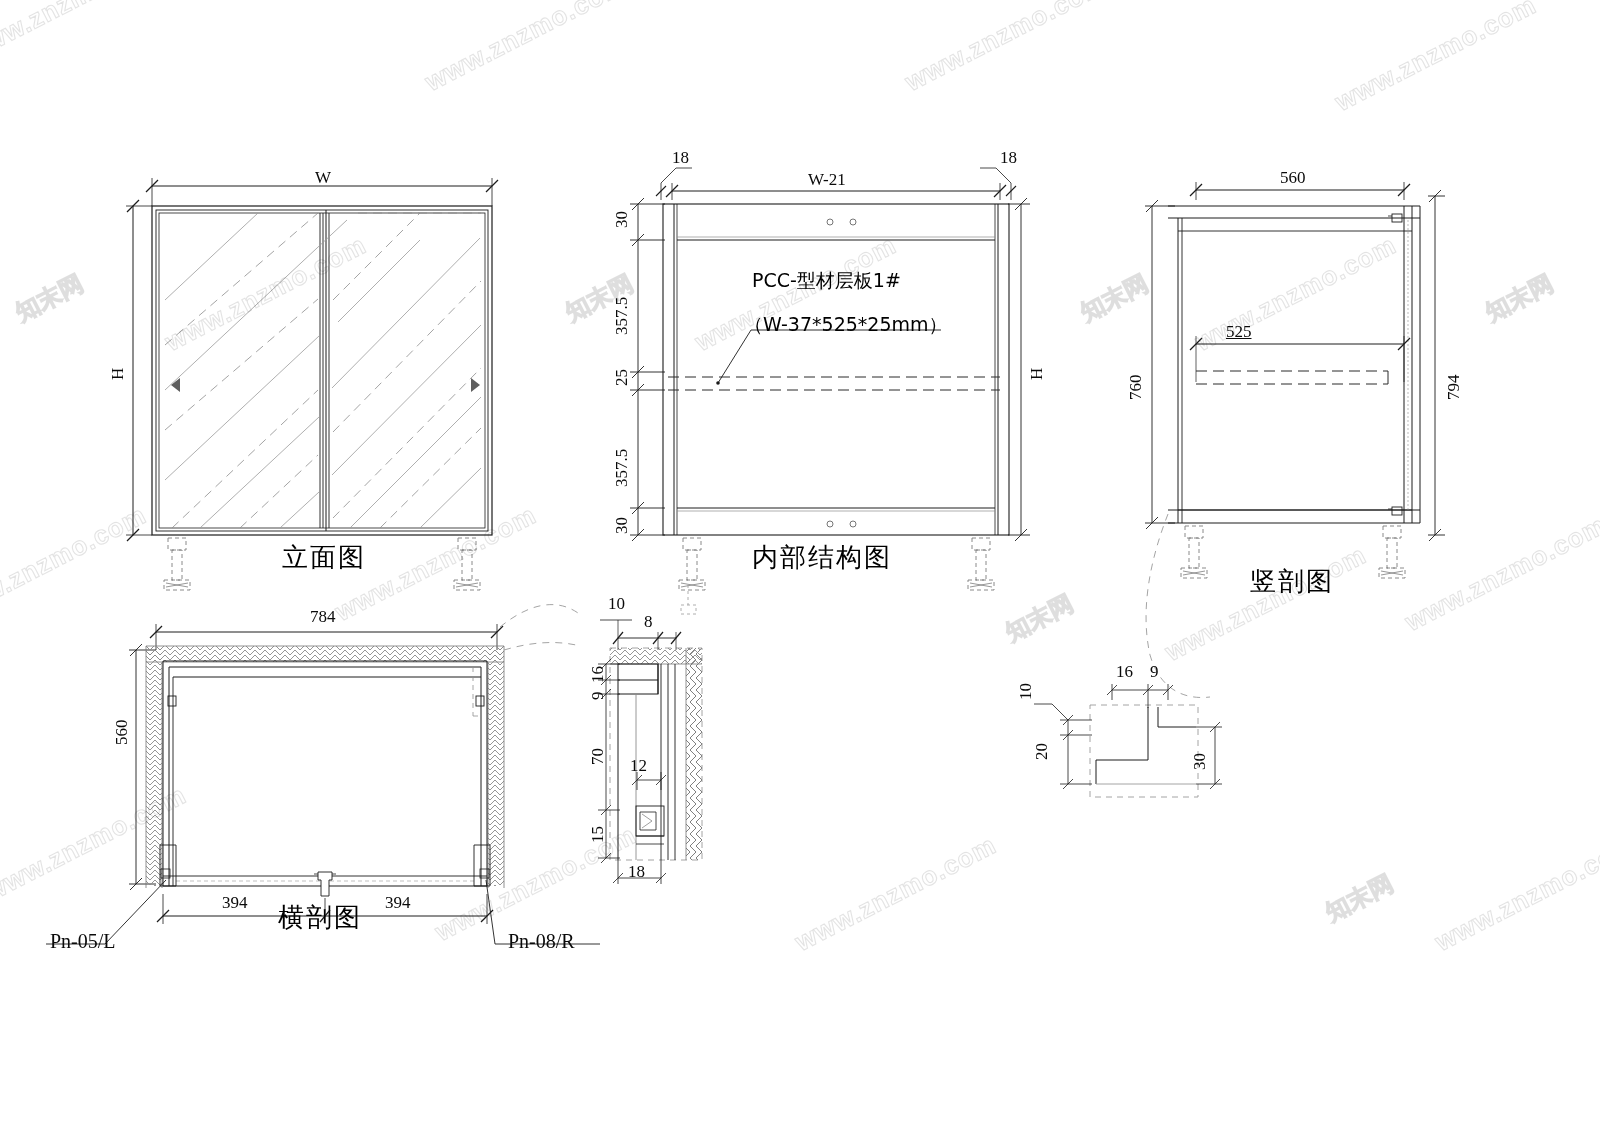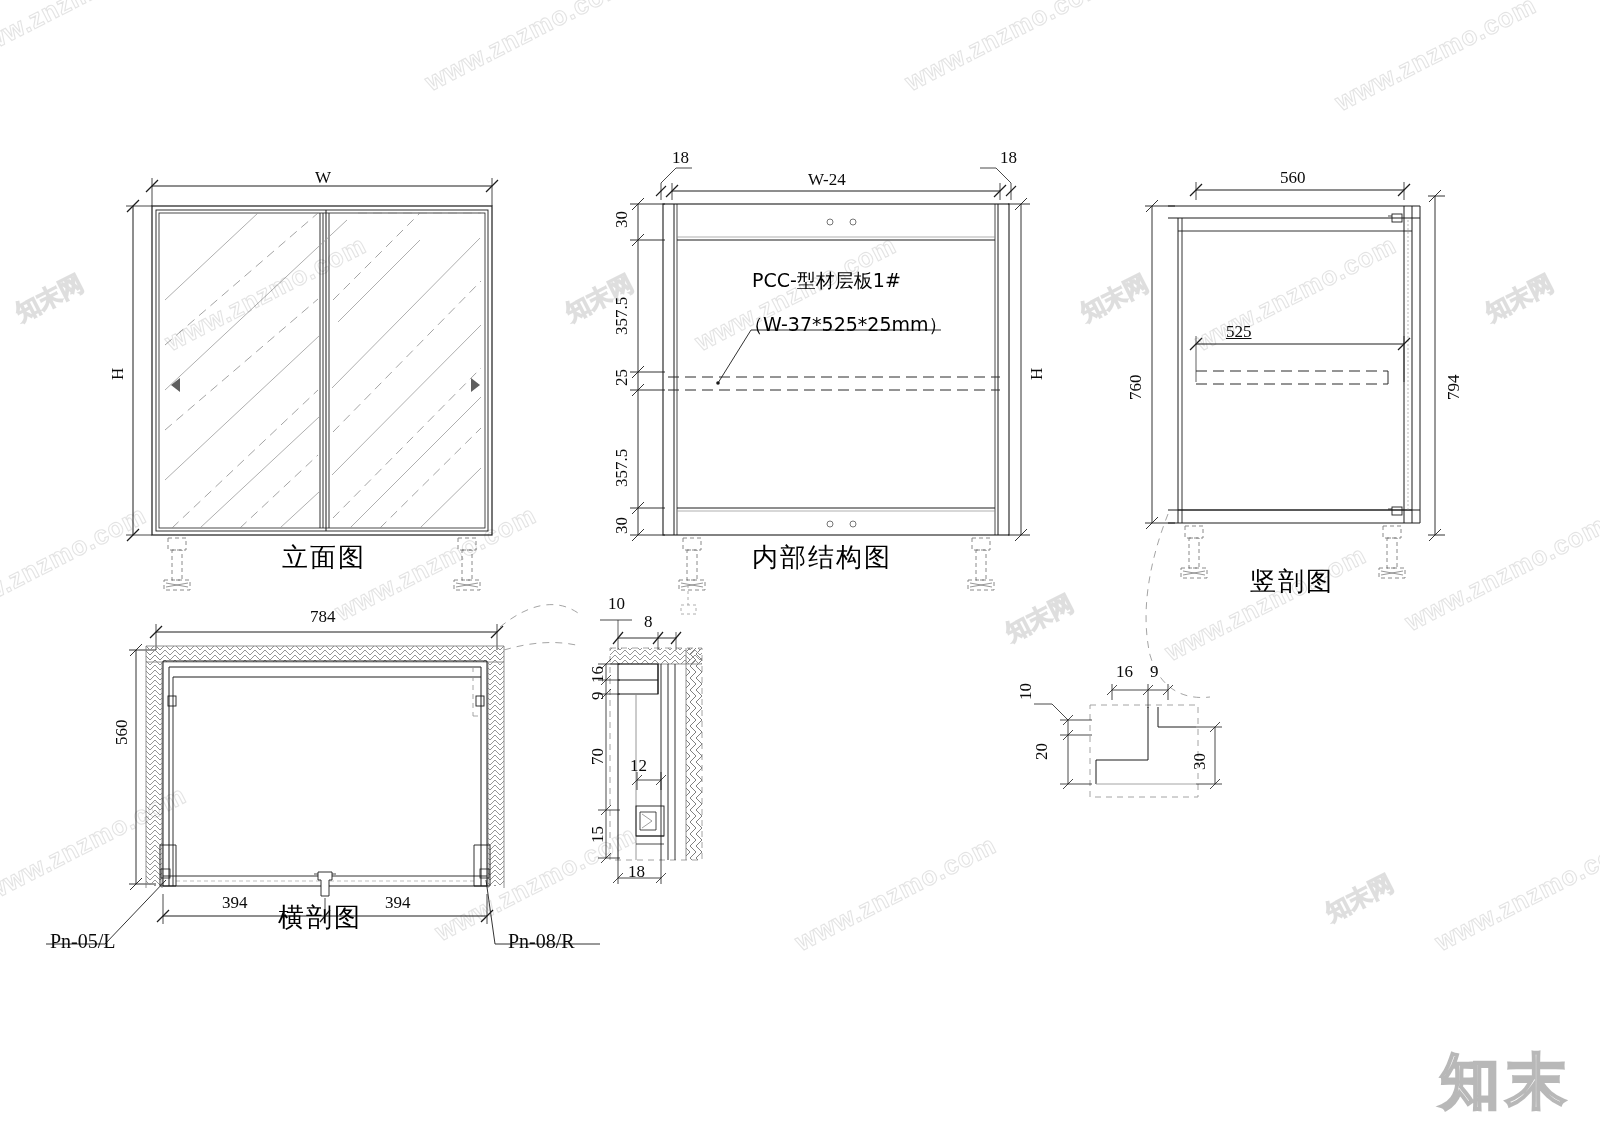--- a/index.html
+++ b/index.html
@@ -588,21 +588,21 @@
       </g>
 
     </g>
   </svg>
 
   <div class="lbl dim" style="left:315px; top:168px;">W</div>
   <div class="lbl dim-v" style="left:108px; top:380px;">H</div>
   <div class="lbl vtitle" style="left:282px; top:540px;">立面图</div>
 
   <div class="lbl dim" style="left:672px; top:148px;">18</div>
-  <div class="lbl dim" style="left:808px; top:170px;">W-24</div>
+  <div class="lbl dim" style="left:808px; top:170px;">W-21</div>
   <div class="lbl dim" style="left:1000px; top:148px;">18</div>
 
   <div class="lbl dim-v" style="left:612px; top:228px;">30</div>
   <div class="lbl dim-v" style="left:612px; top:335px;">357.5</div>
   <div class="lbl dim-v" style="left:612px; top:386px;">25</div>
   <div class="lbl dim-v" style="left:612px; top:487px;">357.5</div>
   <div class="lbl dim-v" style="left:612px; top:534px;">30</div>
   <div class="lbl dim-v" style="left:1027px; top:380px;">H</div>
 
   <div class="lbl note" style="left:752px; top:268px;">PCC-型材层板1#</div>
@@ -659,16 +659,15 @@
     <div class="wm" style="left:1400px; top:610px; transform:rotate(-27deg);">www.znzmo.com</div>
 
     <div class="wm" style="left:-20px; top:880px; transform:rotate(-27deg);">www.znzmo.com</div>
     <div class="wm" style="left:430px; top:920px; transform:rotate(-27deg);">www.znzmo.com</div>
     <div class="wm" style="left:790px; top:930px; transform:rotate(-27deg);">www.znzmo.com</div>
     <div class="wm-cn" style="left:1320px; top:900px; transform:rotate(-27deg);">知末网</div>
     <div class="wm" style="left:1430px; top:930px; transform:rotate(-27deg);">www.znzmo.com</div>
   </div>
 
   <div class="brand">
-    <div class="brand-mark">知末</div>
   </div>
 
 </div>
 
 </body></html>

